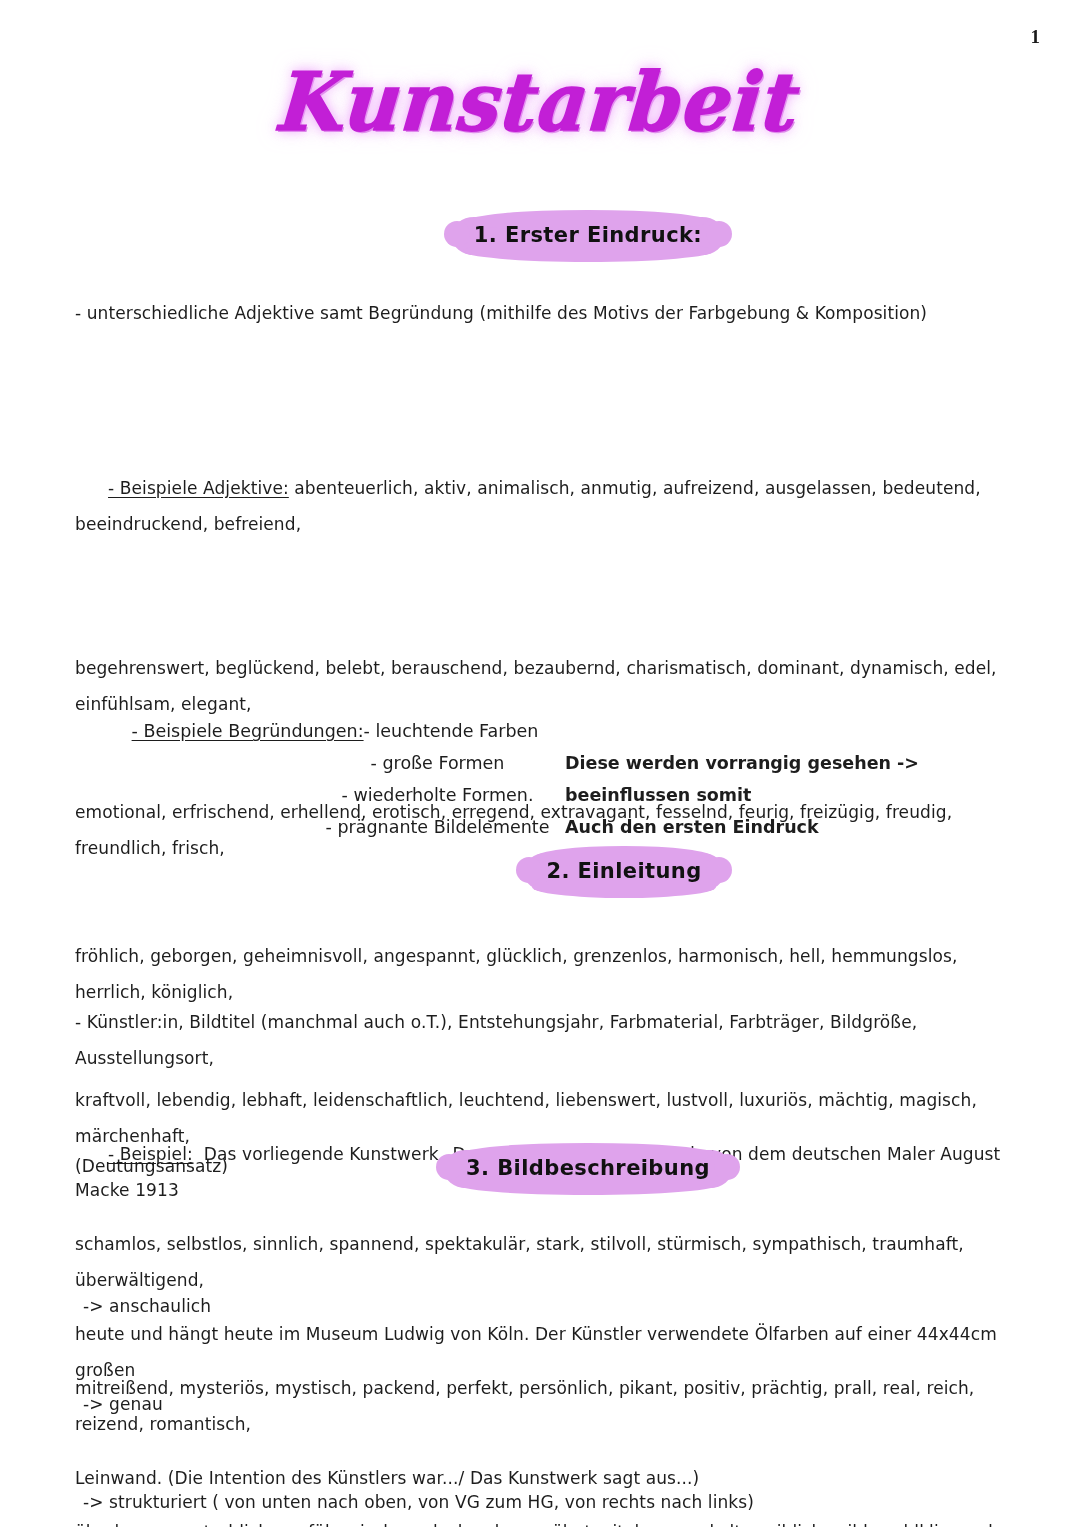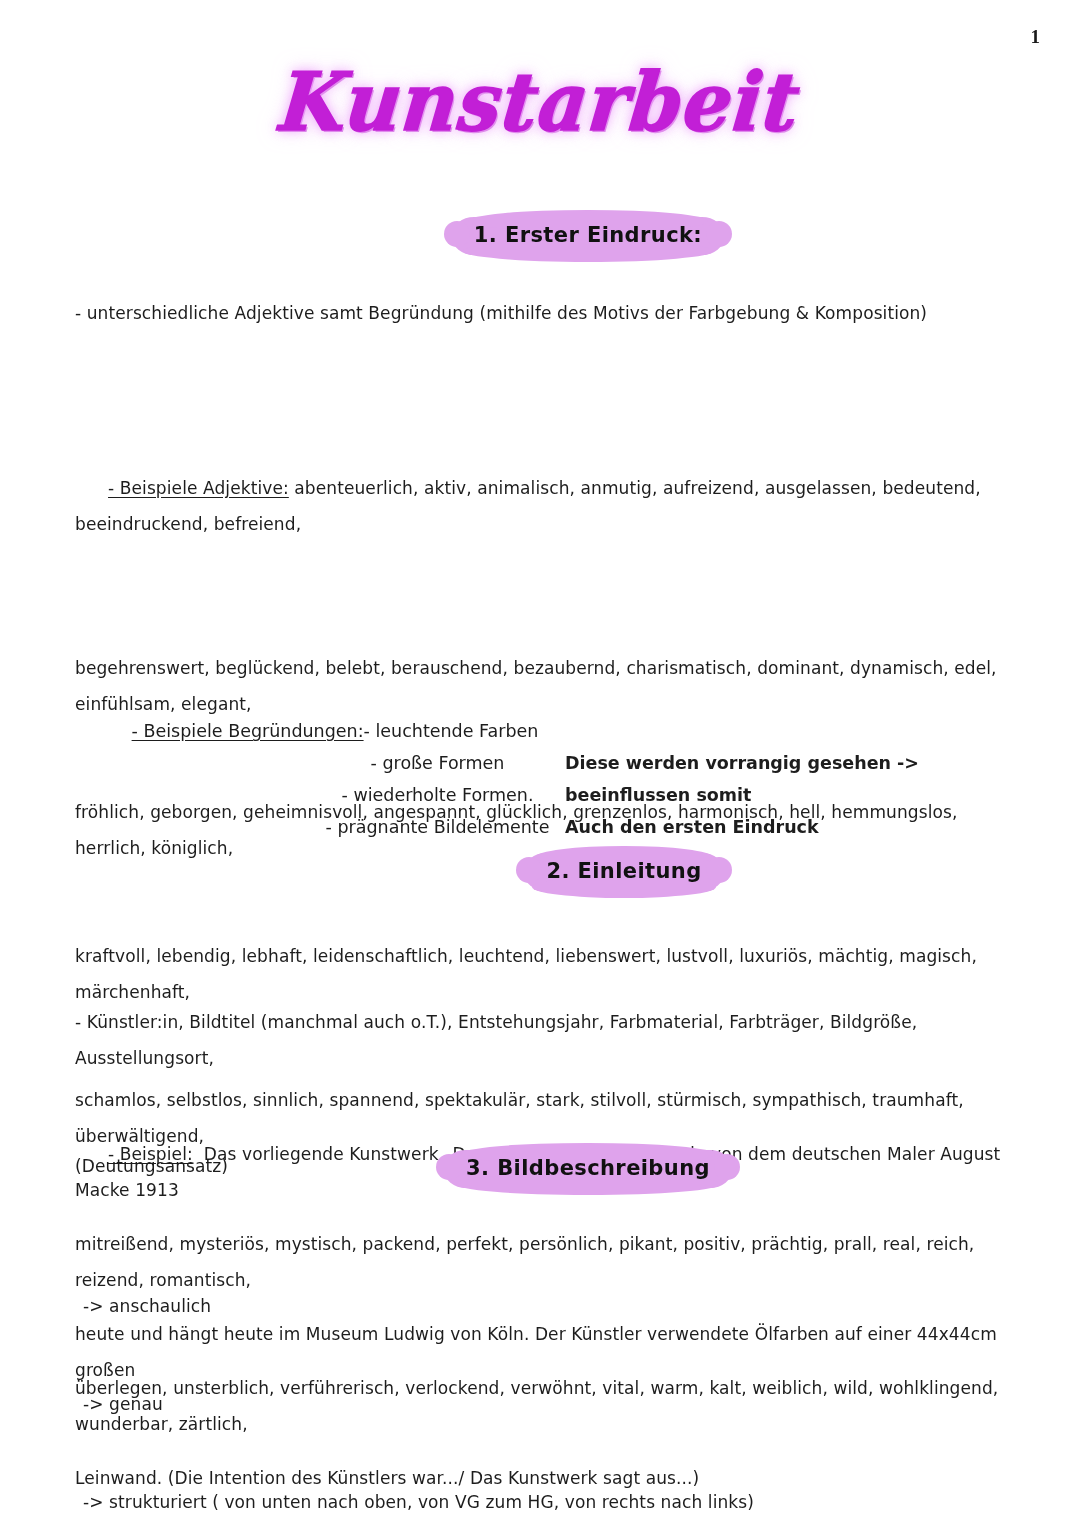--- a/index.html
+++ b/index.html
@@ -160,20 +160,21 @@
     </span>
   </div>
 
   <div class="body-text" style="top:295px; left:75px; width:930px;">- unterschiedliche Adjektive samt Begründung (mithilfe des Motivs der Farbgebung &amp; Komposition)</div>
 
   <div class="body-text lines" style="top:362px; left:75px; width:950px;">
     <div>
       <span class="u">- Beispiele Adjektive:</span><span> abenteuerlich, aktiv, animalisch, anmutig, aufreizend, ausgelassen, bedeutend, beeindruckend, befreiend,</span>
     </div>
     <div>begehrenswert, beglückend, belebt, berauschend, bezaubernd, charismatisch, dominant, dynamisch, edel, einfühlsam, elegant,</div>
+    <div>emotional, erfrischend, erhellend, erotisch, erregend, extravagant, fesselnd, feurig, freizügig, freudig, freundlich, frisch,</div>
     <div>fröhlich, geborgen, geheimnisvoll, angespannt, glücklich, grenzenlos, harmonisch, hell, hemmungslos, herrlich, königlich,</div>
     <div>kraftvoll, lebendig, lebhaft, leidenschaftlich, leuchtend, liebenswert, lustvoll, luxuriös, mächtig, magisch, märchenhaft,</div>
     <div>schamlos, selbstlos, sinnlich, spannend, spektakulär, stark, stilvoll, stürmisch, sympathisch, traumhaft, überwältigend,</div>
     <div>mitreißend, mysteriös, mystisch, packend, perfekt, persönlich, pikant, positiv, prächtig, prall, real, reich, reizend, romantisch,</div>
     <div>überlegen, unsterblich, verführerisch, verlockend, verwöhnt, vital, warm, kalt, weiblich, wild, wohlklingend, wunderbar, zärtlich,</div>
     
     
   </div>
 
   <div class="col-left" style="top:715px; left:75px; width:520px;text-align:center;">

